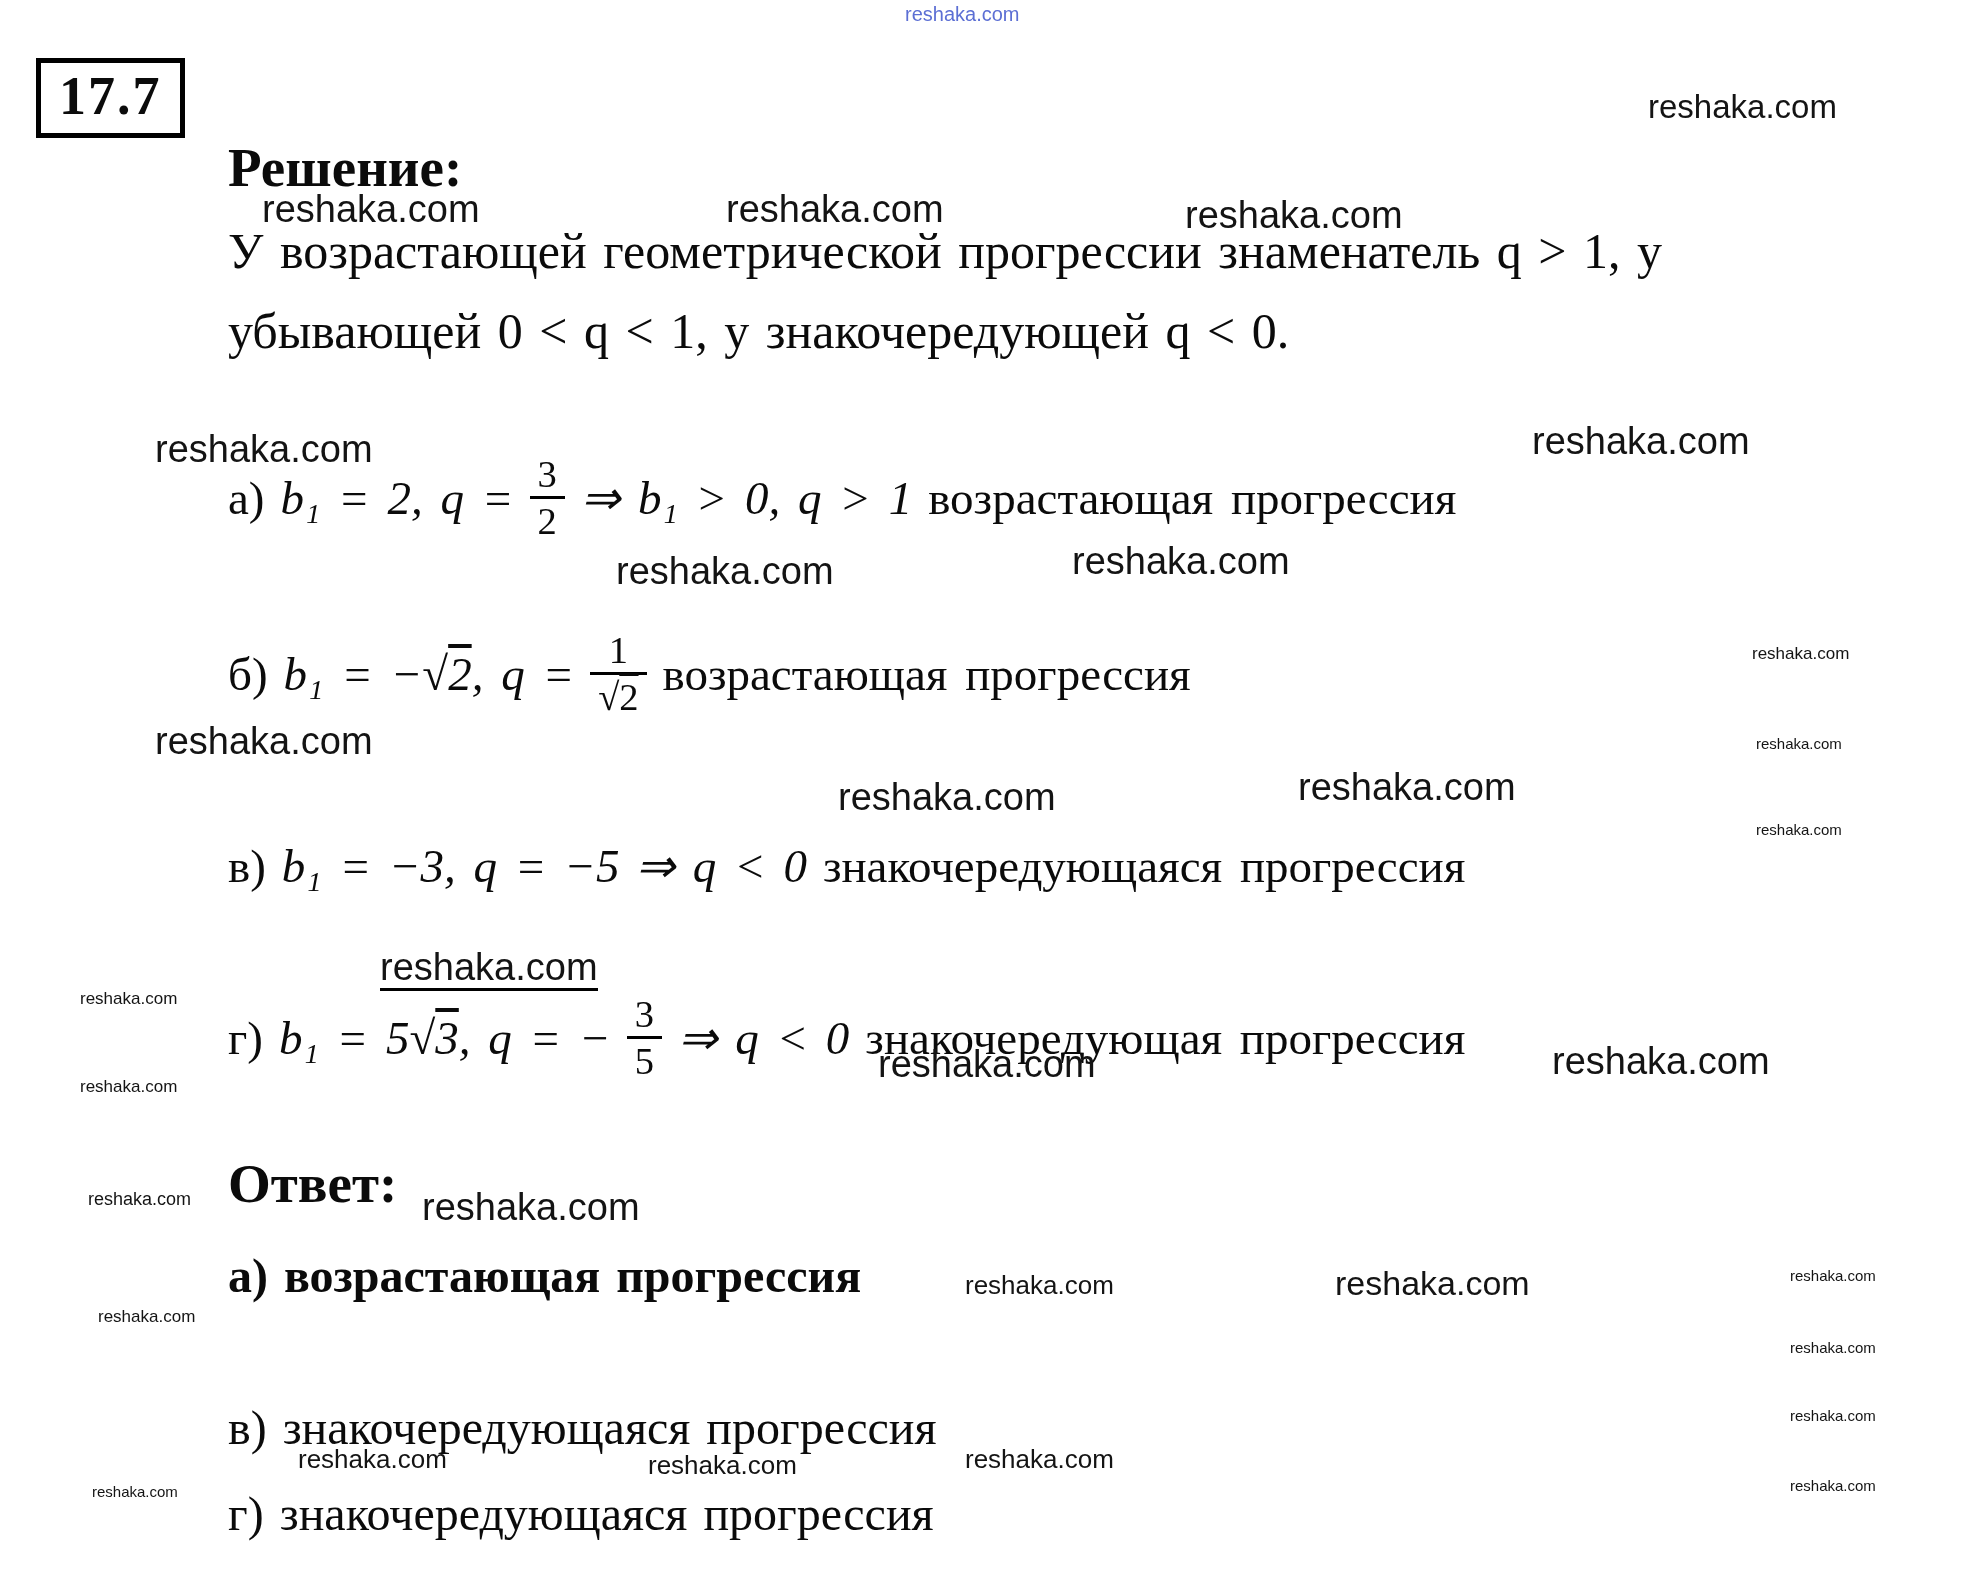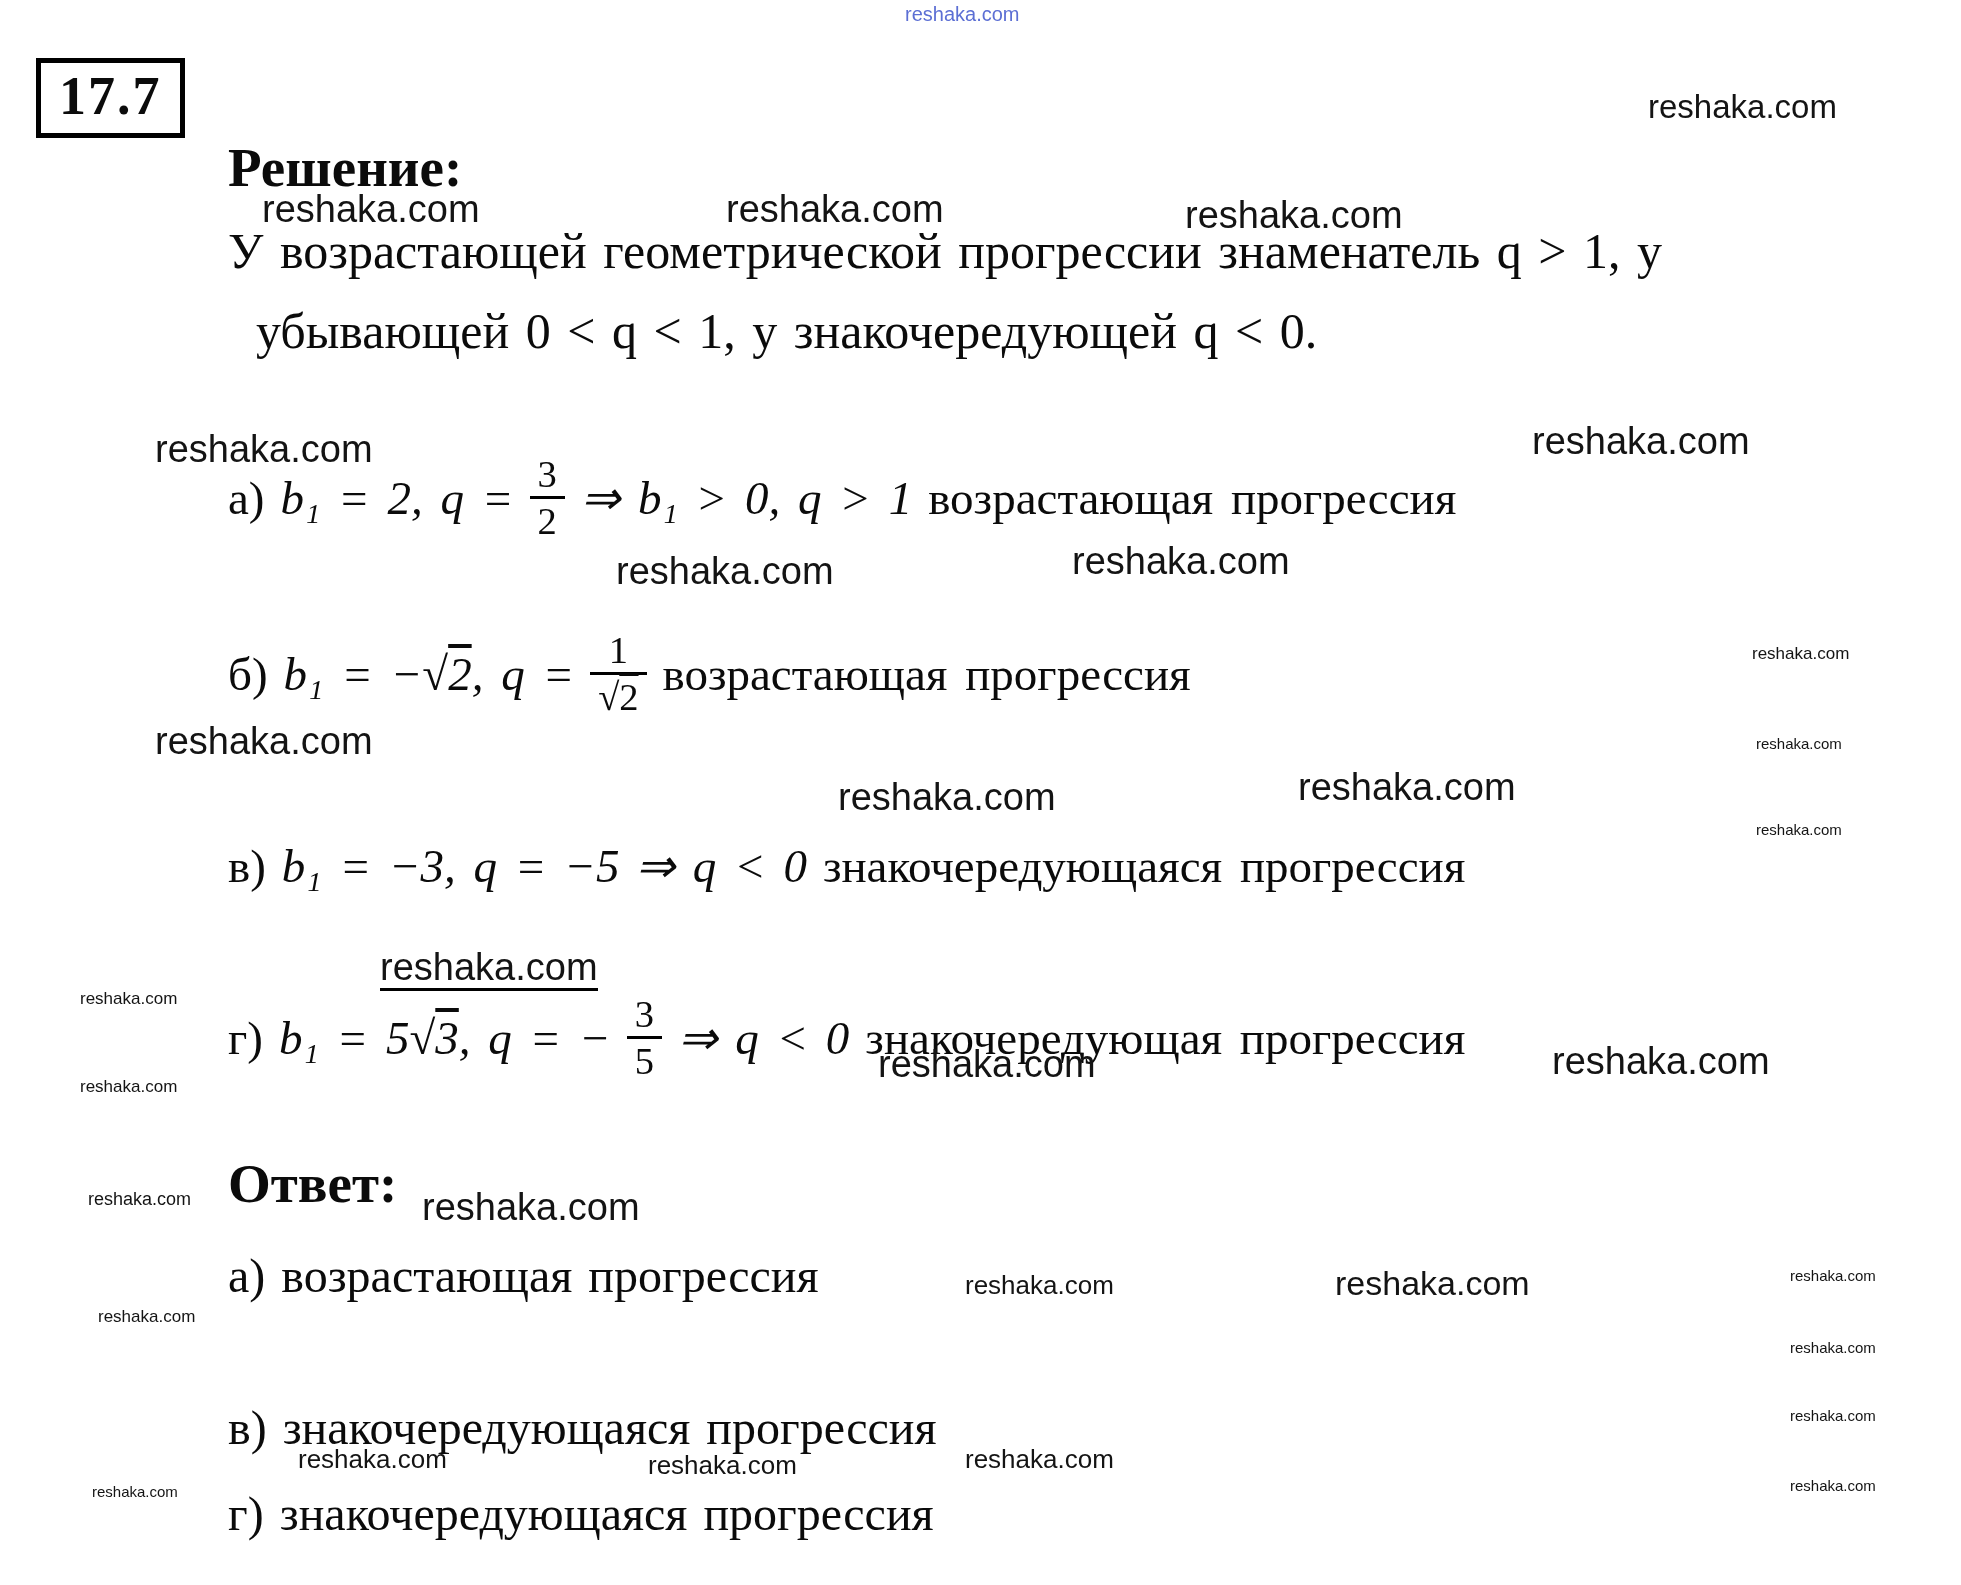--- a/index.html
+++ b/index.html
@@ -67,21 +67,21 @@
 </head>
 <body>
 
 <div class="page">
 
   <div class="abs problem-box">17.7</div>
 
   <div class="abs heading" style="left:228px;top:136px;">Решение:</div>
 
   <div class="abs para-line" style="left:228px;top:222px;">У возрастающей геометрической прогрессии знаменатель q &gt; 1, у</div>
-  <div class="abs para-line" style="left:228px;top:302px;margin-left:28px;">убывающей 0 &lt; q &lt; 1, у знакочередующей q &lt; 0.</div>
+  <div class="abs para-line" style="left:228px;top:302px;">убывающей 0 &lt; q &lt; 1, у знакочередующей q &lt; 0.</div>
 
   <div class="abs math-line" style="left:228px;top:452px;">
     <span class="plain label">а)</span>
     <span class="math">b₁ = 2, q =</span>
     <span class="frac">
       <span class="num">3</span>
       <span class="den">2</span>
     </span>
     <span class="math">⇒ b₁ &gt; 0, q &gt; 1</span>
     <span class="plain">возрастающая прогрессия</span>
@@ -110,21 +110,21 @@
     <span class="frac">
       <span class="num">3</span>
       <span class="den">5</span>
     </span>
     <span class="math">⇒ q &lt; 0</span>
     <span class="plain">знакочередующая прогрессия</span>
   </div>
 
   <div class="abs heading" style="left:228px;top:1152px;">Ответ:</div>
 
-  <div class="abs answer-line" style="left:228px;top:1248px;">а) возрастающая прогрессия</div>
+  <div class="abs answer-line" style="left:228px;top:1248px;font-weight:bold;">а) возрастающая прогрессия</div>
   <div class="abs answer-line" style="left:228px;top:1400px;">в) знакочередующаяся прогрессия</div>
   <div class="abs answer-line" style="left:228px;top:1486px;">г) знакочередующаяся прогрессия</div>
 
   <span class="wm wm-blue" style="left:905px;top:4px;font-size:20px;">reshaka.com</span>
   <span class="wm" style="left:1648px;top:90px;font-size:33px;">reshaka.com</span>
   <span class="wm" style="left:262px;top:190px;font-size:38px;">reshaka.com</span>
   <span class="wm" style="left:726px;top:190px;font-size:38px;">reshaka.com</span>
   <span class="wm" style="left:1185px;top:196px;font-size:38px;">reshaka.com</span>
   <span class="wm" style="left:155px;top:430px;font-size:38px;">reshaka.com</span>
   <span class="wm" style="left:1532px;top:422px;font-size:38px;">reshaka.com</span>

